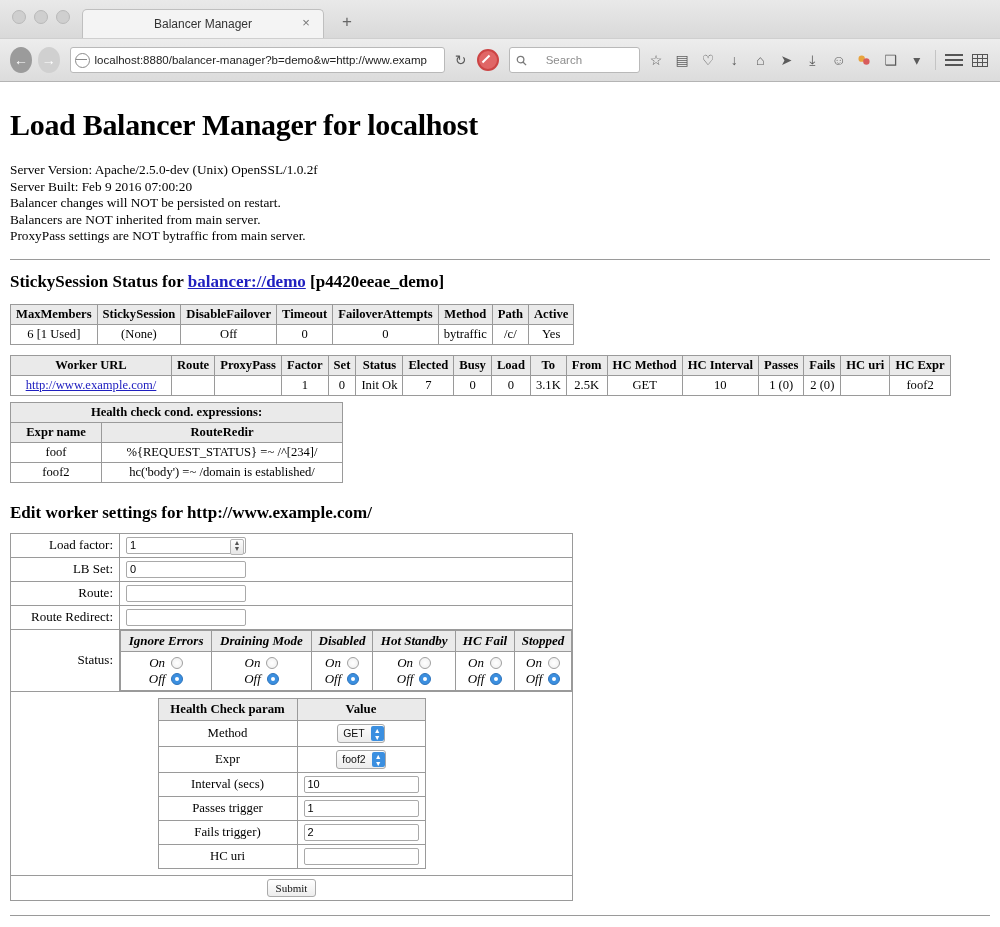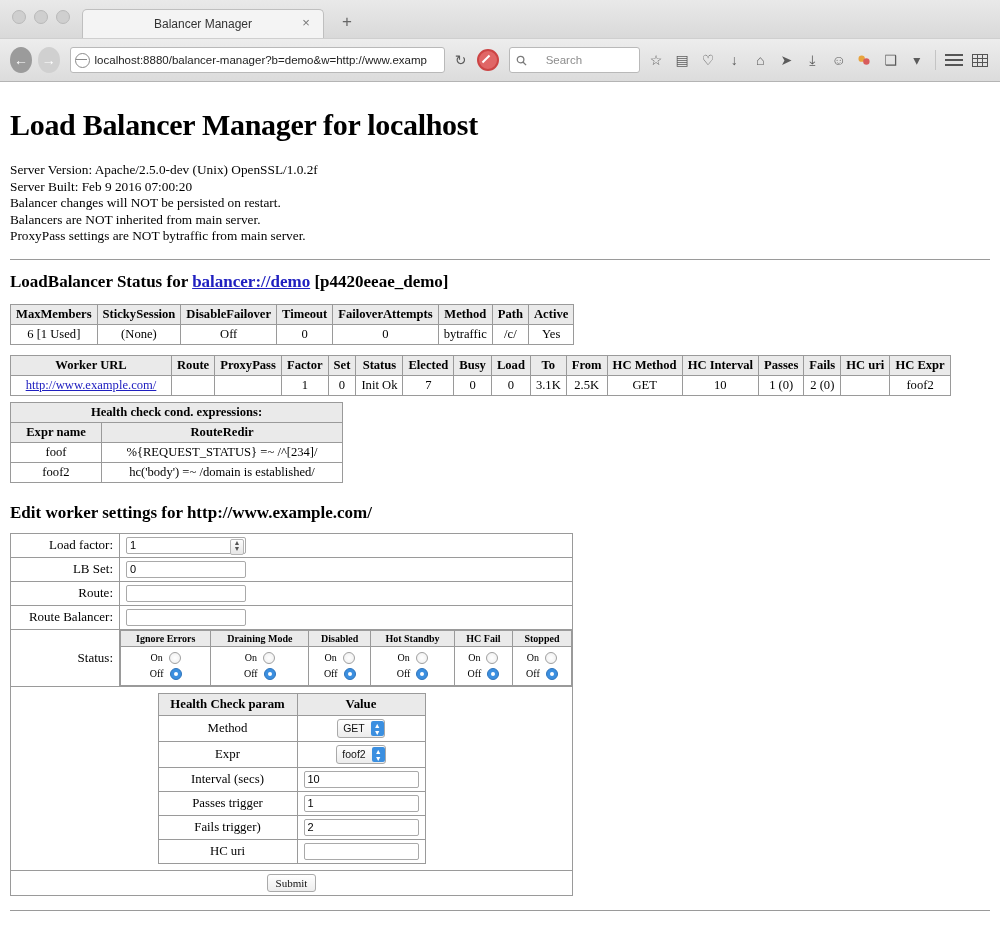--- a/index.html
+++ b/index.html
@@ -286,22 +286,23 @@
     line-height: 6px;
     text-align: center;
     color: #555;
     background: linear-gradient(#fdfdfd,#e6e6e6);
     border: 1px solid #b5b5b5;
     border-radius: 2px;
   }
 
   table.status-inner {
     border-collapse: collapse;
-    font-size: 10px;
+    font-size: 13px;
     width: 100%;
+    font-style: italic;
   }
   table.status-inner th {
     border: 1px solid #9a9a9a;
     background: #eaeaea;
     padding: 2px 5px;
     white-space: nowrap;
     font-weight: bold;
   }
   table.status-inner td {
     border: 1px solid #9a9a9a;
@@ -479,21 +480,21 @@
     <div>Server Version: Apache/2.5.0-dev (Unix) OpenSSL/1.0.2f</div>
     <div>Server Built: Feb 9 2016 07:00:20</div>
     <div>Balancer changes will NOT be persisted on restart.</div>
     <div>Balancers are NOT inherited from main server.</div>
     <div>ProxyPass settings are NOT bytraffic from main server.</div>
   </div>
 
   <hr class="rule">
 
   <h3 class="section">
-    <span>LoadBalancer Status for</span>
+    <span>StickySession Status for</span>
     <a href="#">balancer://demo</a>
     <span class="dim">[p4420eeae_demo]</span>
   </h3>
 
   <table class="data">
     <thead>
       <tr>
         <th>MaxMembers</th>
         <th>StickySession</th>
         <th>DisableFailover</th>
@@ -604,21 +605,21 @@
           <input class="txt" style="width: 120px;" type="text" value="0">
         </td>
       </tr>
       <tr>
         <td class="label-cell">Route:</td>
         <td>
           <input class="txt" style="width: 120px;" type="text" value="">
         </td>
       </tr>
       <tr>
-        <td class="label-cell">Route Balancer:</td>
+        <td class="label-cell">Route Redirect:</td>
         <td>
           <input class="txt" style="width: 120px;" type="text" value="">
         </td>
       </tr>
       <tr>
         <td class="label-cell">Status:</td>
         <td style="padding:0">
           <table class="status-inner">
             <thead>
               <tr>

